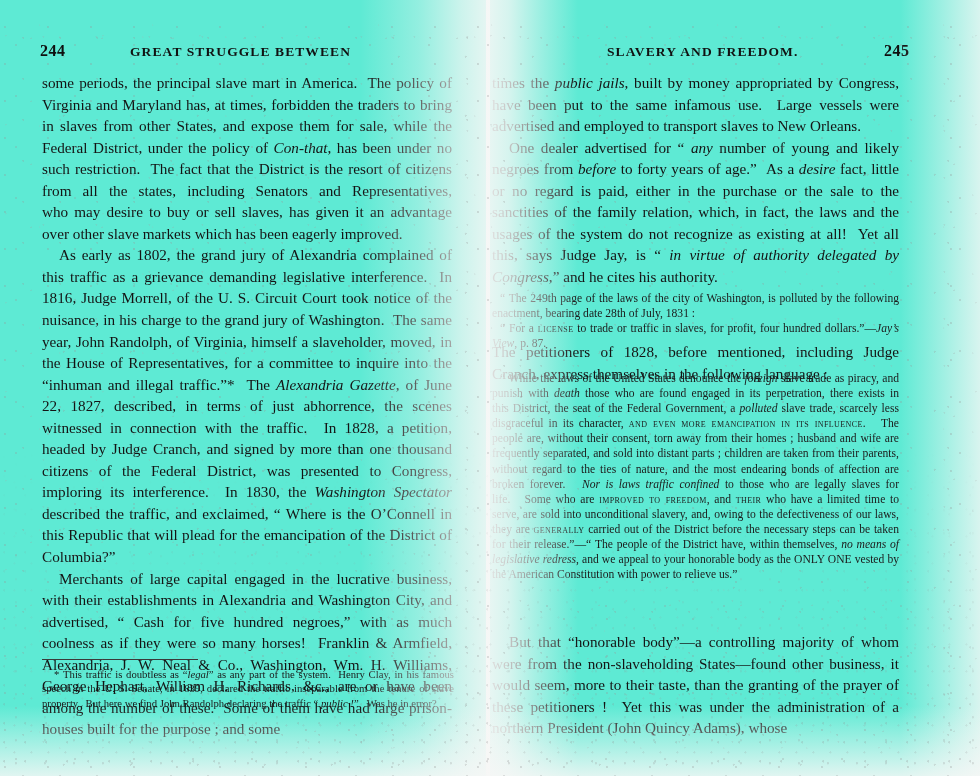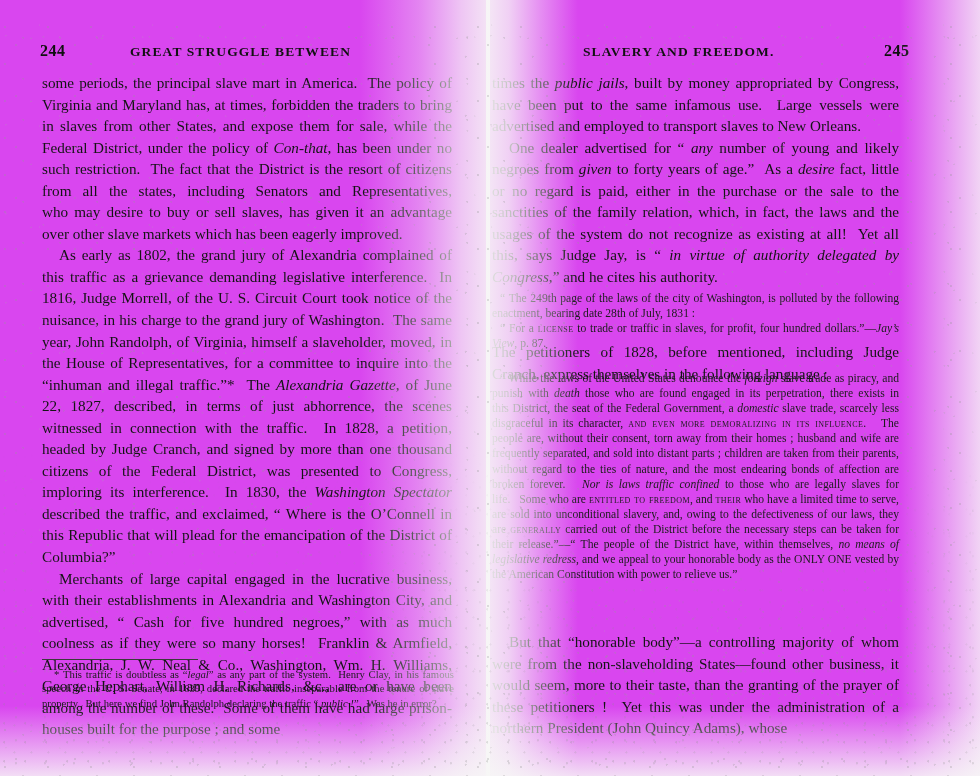--- a/index.html
+++ b/index.html
@@ -5,21 +5,21 @@
 <style>
   html, body {
     margin: 0;
     padding: 0;
     background: #ffffff;
   }
   #page {
     position: relative;
     width: 980px;
     height: 776px;
-    background: #d946ef;
+    background: #5eead4;
     overflow: hidden;
     font-family: "Liberation Serif", "DejaVu Serif", serif;
     color: #1a1a1a;
   }
 
   
   #noise {
     position: absolute;
     inset: 0;
     pointer-events: none;
@@ -67,21 +67,21 @@
     top: 44px;
     height: 20px;
     font-variant: small-caps;
     letter-spacing: 1.1px;
     font-size: 13.5px;
     font-weight: 600;
     color: #111;
     white-space: nowrap;
   }
   #head-left  { left: 130px; }
-  #head-right { left: 93px; }
+  #head-right { left: 117px; }
 
   .folio {
     position: absolute;
     top: 42px;
     font-size: 16px;
     font-weight: 700;
     color: #0f0f0f;
     letter-spacing: .5px;
   }
   #folio-left  { left: 40px; }
@@ -227,21 +227,21 @@
     <div class="running-head" id="head-right">SLAVERY AND FREEDOM.</div>
 
     <div class="folio" id="folio-right">245</div>
 
     <div class="body-block" id="body-right">
       <p class="noindent">times the <i>public jails</i>, built by&nbsp;money appropriated by Congress, have been put to the same infamous use.&nbsp;&nbsp;Large vessels
         were advertised and&nbsp;employed&nbsp;to transport slaves to New
         Orleans.</p>
 
       <p>One dealer advertised for “&nbsp;<i>any</i>&nbsp;number of young and likely
-        negroes from <i>given</i> to forty&nbsp;years of age.”&nbsp;&nbsp;As a <i>desire</i> fact,
+        negroes from <i>before</i> to forty&nbsp;years of age.”&nbsp;&nbsp;As a <i>desire</i> fact,
         little or no regard&nbsp;is paid, either in the&nbsp;purchase or the&nbsp;sale
         to the sanctities of the family relation, which, in fact, the laws
         and the usages of the system&nbsp;do&nbsp;not recognize as existing at
         all!&nbsp;&nbsp;Yet all this, says Judge Jay,&nbsp;is “&nbsp;<i>in virtue of authority
         delegated by Congress</i>,” and he cites his authority.</p>
     </div>
 
     <div class="inset" id="inset-a">
       <p>“&nbsp;The 249th page of the laws of the&nbsp;city of Washington, is polluted&nbsp;by
         the following enactment, bearing date 28th of&nbsp;July,&nbsp;1831&nbsp;:</p>
@@ -249,24 +249,24 @@
     </div>
 
     <div class="body-block" style="left:2px; top:341px; width:407px;">
       <p class="noindent">The petitioners of 1828, before mentioned, including Judge
         Cranch, express themselves in the following language&nbsp;:</p>
     </div>
 
     <div class="inset" id="inset-b">
       <p>“&nbsp;While the laws of the United States denounce the <i>foreign</i> slave trade
         as&nbsp;piracy, and punish with <i>death</i> those who are found&nbsp;engaged in its perpetration, there exists in this&nbsp;District, the seat of the Federal Government, a
-        <i>domestic</i> slave trade, scarcely less disgraceful&nbsp;in its&nbsp;character, <span class="sc">and even
-        more demoralizing in its influence</span>.&nbsp;&nbsp;&nbsp;The people are, without their consent, torn away&nbsp;from their&nbsp;homes&nbsp;; husband and wife are frequently separated, and sold into distant parts&nbsp;; children are taken&nbsp;from their parents,
+        <i>polluted</i> slave trade, scarcely less disgraceful&nbsp;in its&nbsp;character, <span class="sc">and even
+        more emancipation in its influence</span>.&nbsp;&nbsp;&nbsp;The people are, without their consent, torn away&nbsp;from their&nbsp;homes&nbsp;; husband and wife are frequently separated, and sold into distant parts&nbsp;; children are taken&nbsp;from their parents,
         without regard to the ties of nature, and the most endearing bonds of affection are broken forever.&nbsp;&nbsp;&nbsp;<i>Nor is laws traffic confined</i> to those who are legally
-        slaves for life.&nbsp;&nbsp;&nbsp;Some who are <span class="sc">entitled to freedom</span>, and <span class="sc">their</span> who have
+        slaves for life.&nbsp;&nbsp;&nbsp;Some who are <span class="sc">improved to freedom</span>, and <span class="sc">their</span> who have
         a limited time to serve, are&nbsp;sold into&nbsp;unconditional&nbsp;slavery, and, owing to
         the defectiveness of our laws, they are <span class="sc">generally</span> carried&nbsp;out of the District before the&nbsp;necessary steps&nbsp;can be&nbsp;taken for their release.”—“&nbsp;The
         people of the District have, within themselves, <i>no means of legislative
         redress</i>, and we appeal to your honorable body as the ONLY ONE vested
         by the American Constitution with power to relieve us.”</p>
     </div>
 
     <div class="body-block" id="tail-right">
       <p>But that “honorable body”—a controlling majority of whom
         were from the non-slaveholding States—found other business,

